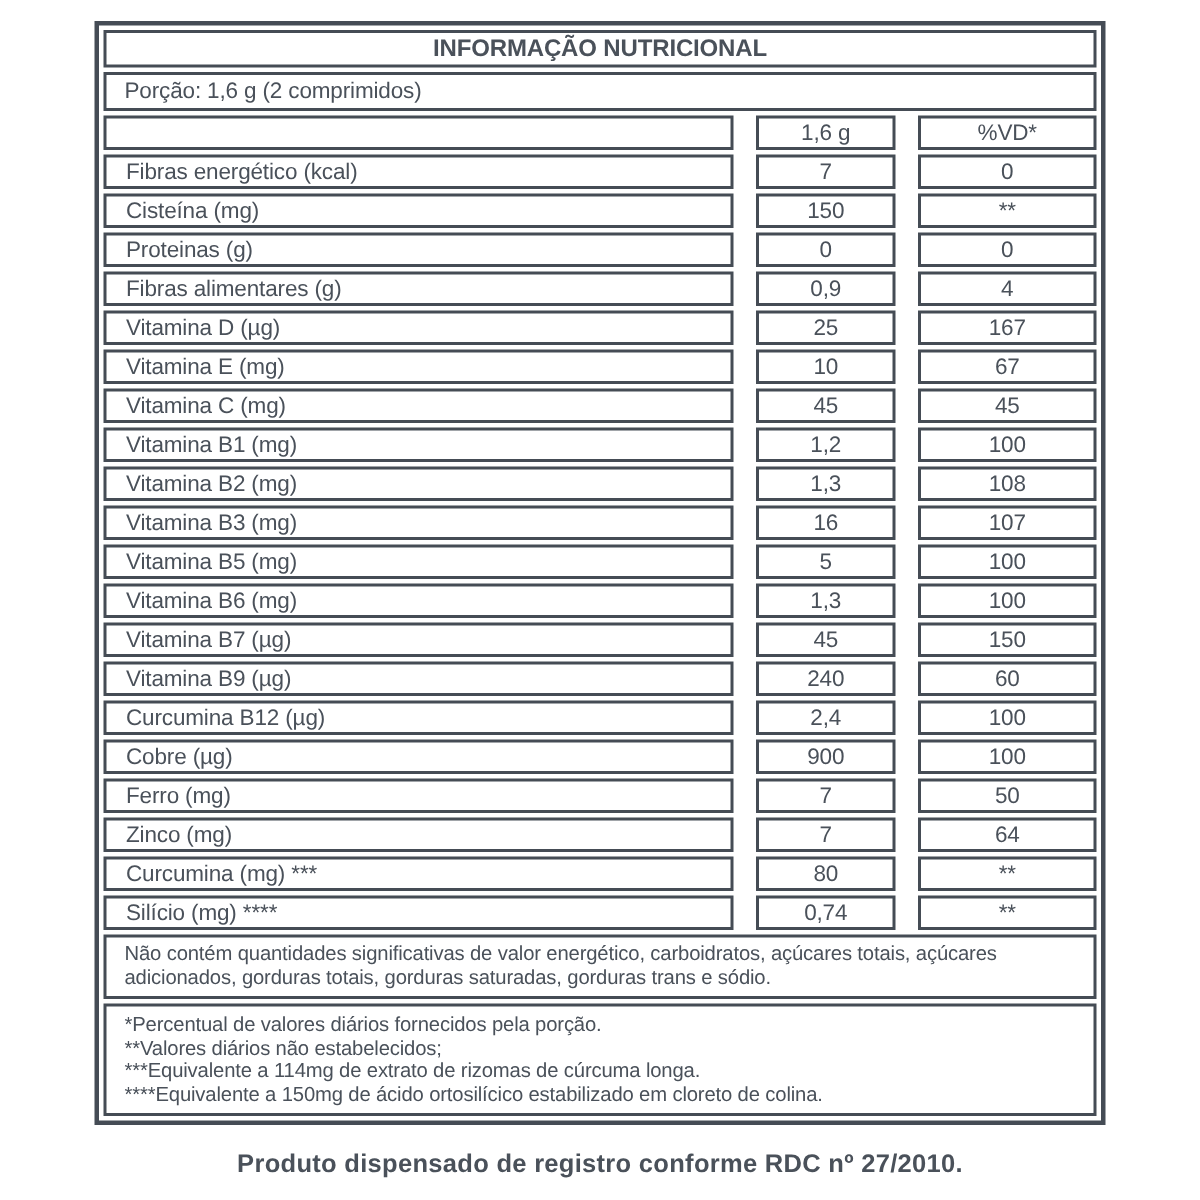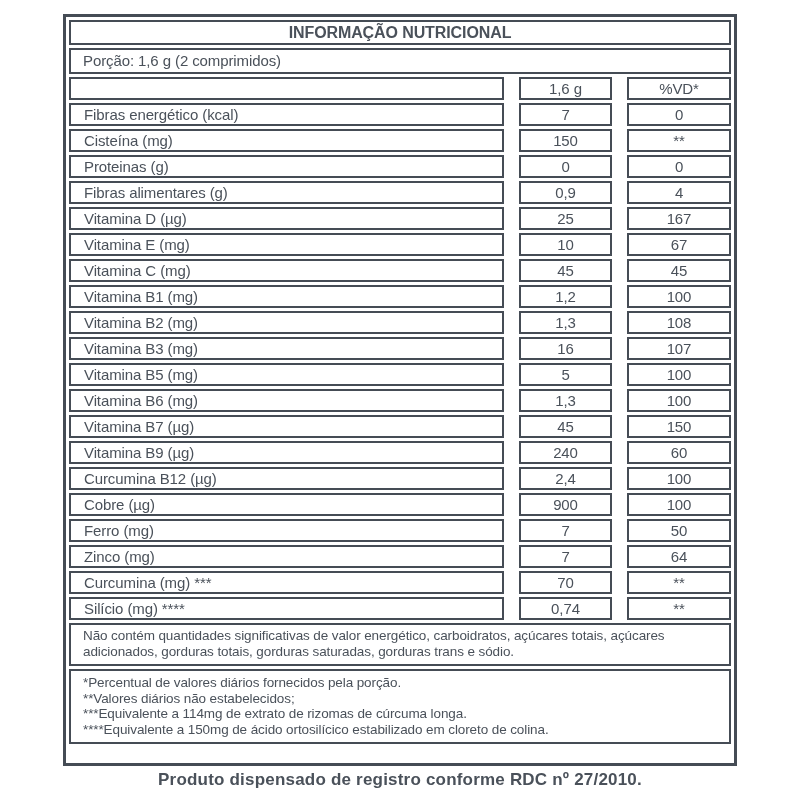--- a/index.html
+++ b/index.html
@@ -18,21 +18,21 @@
   .outer{
     margin-left:63px;
     width:674px;
     border:3px solid var(--border);
     padding:3px;
   }
   .box{
     border:2px solid var(--border);
     margin-bottom:3px;
   }
-  .box:last-child{margin-bottom:16px;}
+  .box:last-child{margin-bottom:0;}
   .title-box{
     text-align:center;
     font-weight:bold;
     font-size:16px;
     line-height:21px;
   }
   .portions-box{
     padding:2px 8px 3px 12px;
     font-size:15px;
     line-height:17px;
@@ -42,33 +42,33 @@
     gap:15px;
     margin-bottom:3px;
   }
   .cell{
     border:2px solid var(--border);
     font-size:15px;
     line-height:19px;
   }
   .label-cell{flex:1;padding-left:13px;}
   .val-cell{width:93px;text-align:center;}
-  .vd-cell{width:104px;text-align:center;}
+  .vd-cell{width:119px;text-align:center;}
   .note-box{
     padding:3px 10px 4px 12px;
     font-size:13.5px;
     line-height:16px;
   }
   .footnotes-box{
     padding:4px 10px 5px 12px;
     font-size:13.5px;
     line-height:15.5px;
   }
   .bottom-text{
-    margin-top:4px;
+    margin-top:16px;
     text-align:center;
     font-weight:bold;
     font-size:17px;
     letter-spacing:0.2px;
   }
 </style>
 </head>
 <body>
 
 <div class="page">
@@ -172,21 +172,21 @@
           <div class="cell val-cell">7</div>
           <div class="cell vd-cell">50</div>
         </div>
         <div class="row">
           <div class="cell label-cell">Zinco (mg)</div>
           <div class="cell val-cell">7</div>
           <div class="cell vd-cell">64</div>
         </div>
         <div class="row">
           <div class="cell label-cell">Curcumina (mg) ***</div>
-          <div class="cell val-cell">70</div>
+          <div class="cell val-cell">80</div>
           <div class="cell vd-cell">**</div>
         </div>
         <div class="row">
           <div class="cell label-cell">Silício (mg) ****</div>
           <div class="cell val-cell">0,74</div>
           <div class="cell vd-cell">**</div>
         </div>
       </div>
 
     <div class="box note-box">Não contém quantidades significativas de valor energético, carboidratos, açúcares totais, açúcares adicionados, gorduras totais, gorduras saturadas, gorduras trans e sódio.</div>

